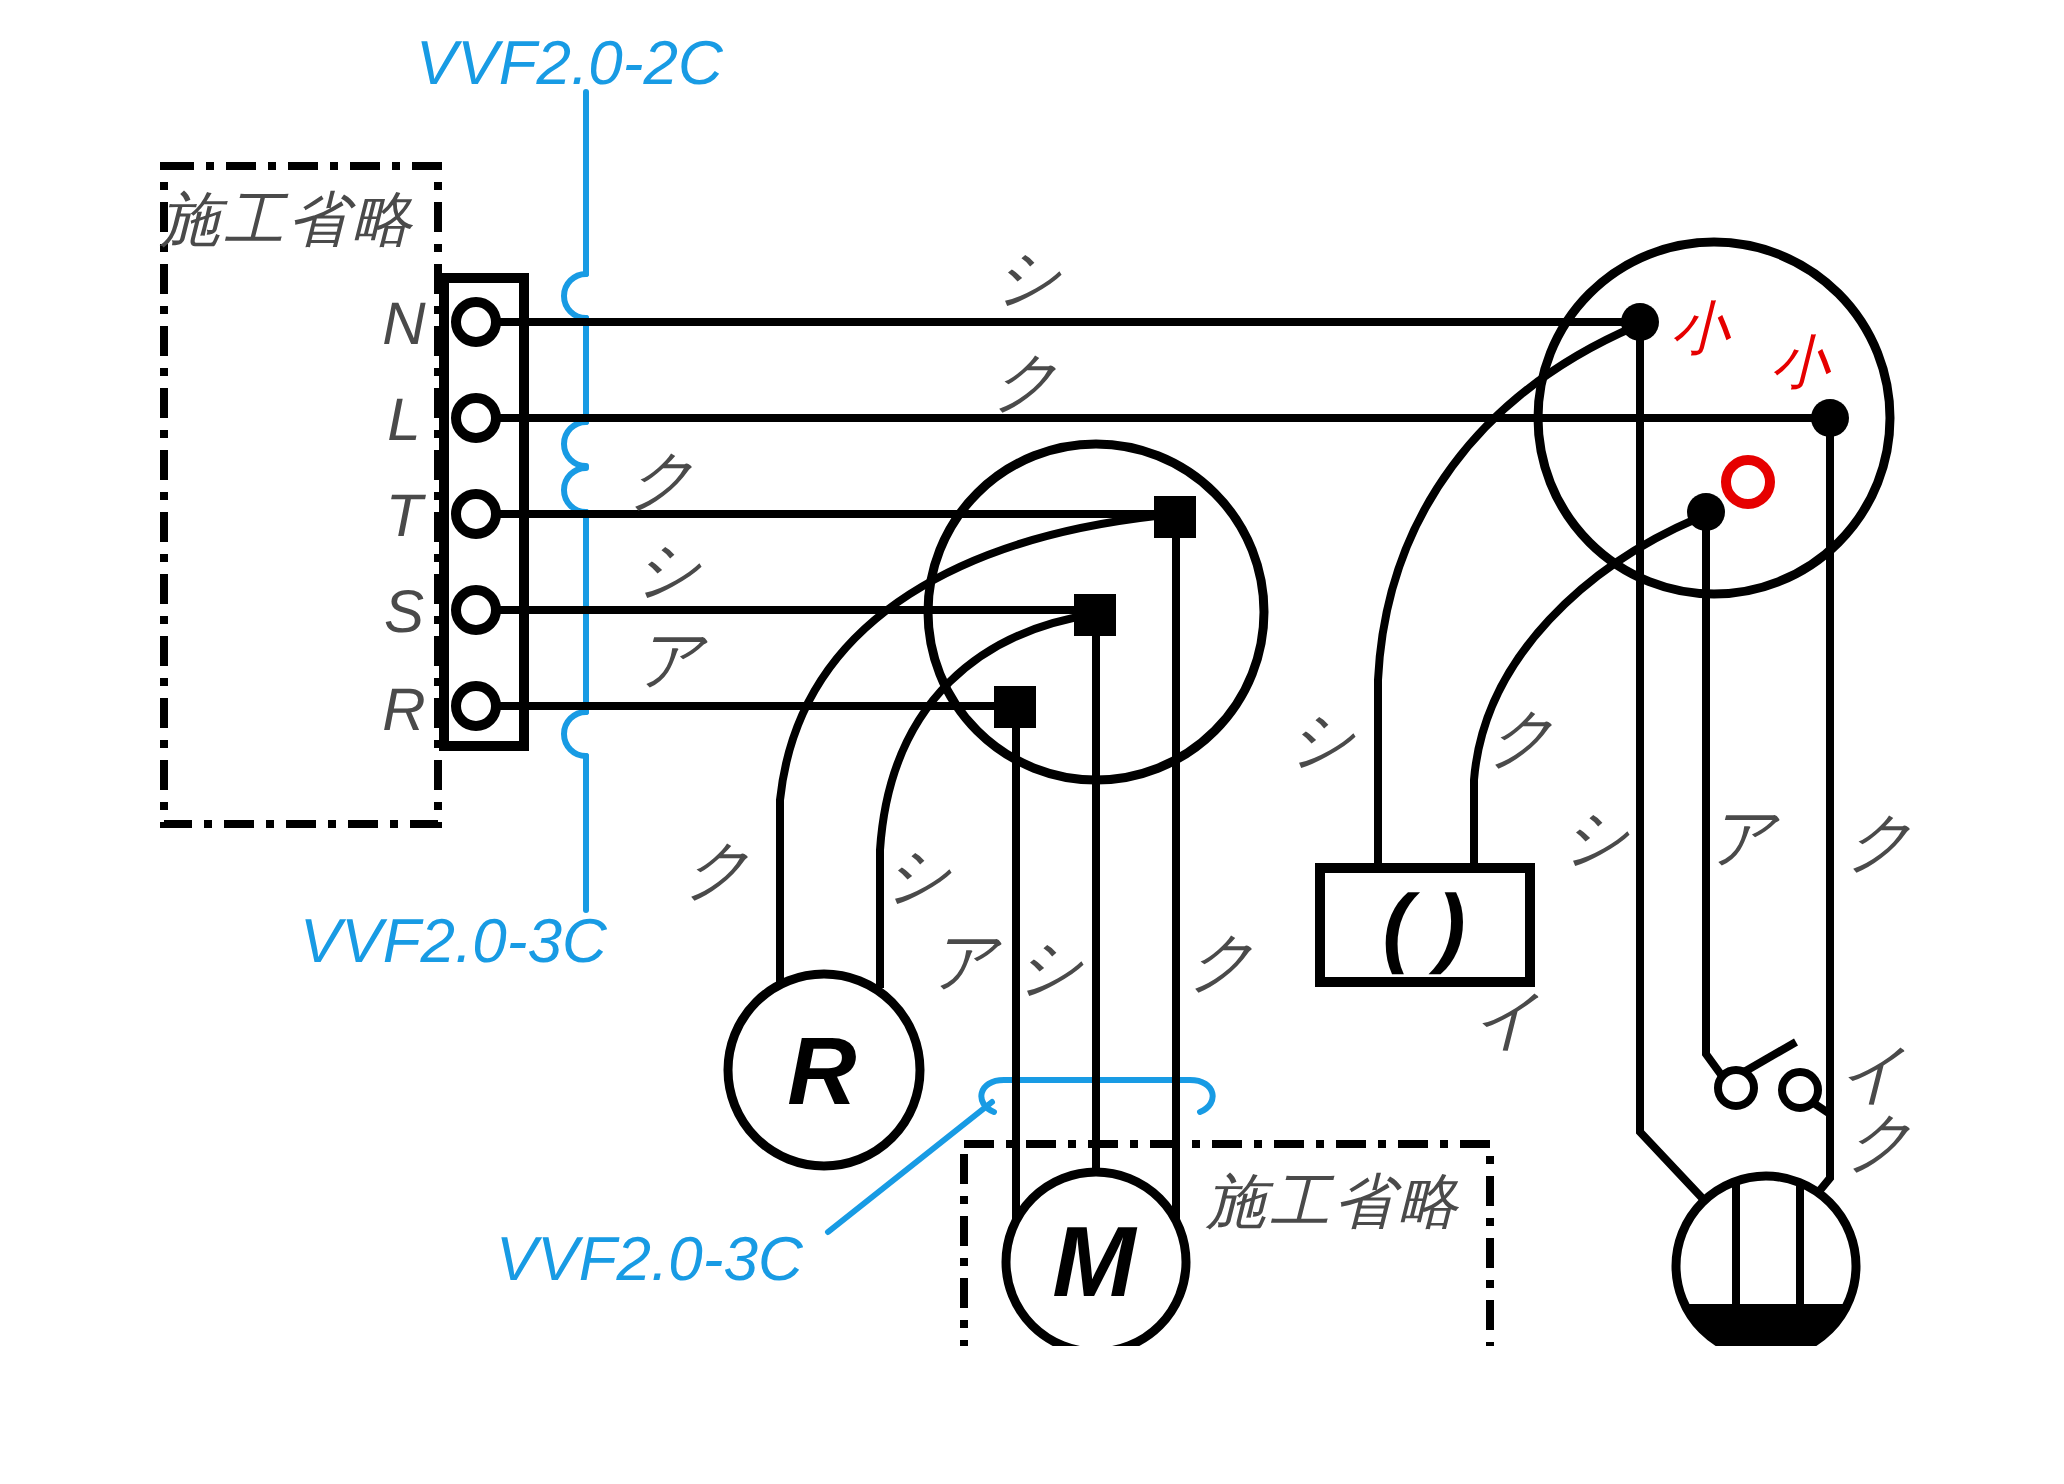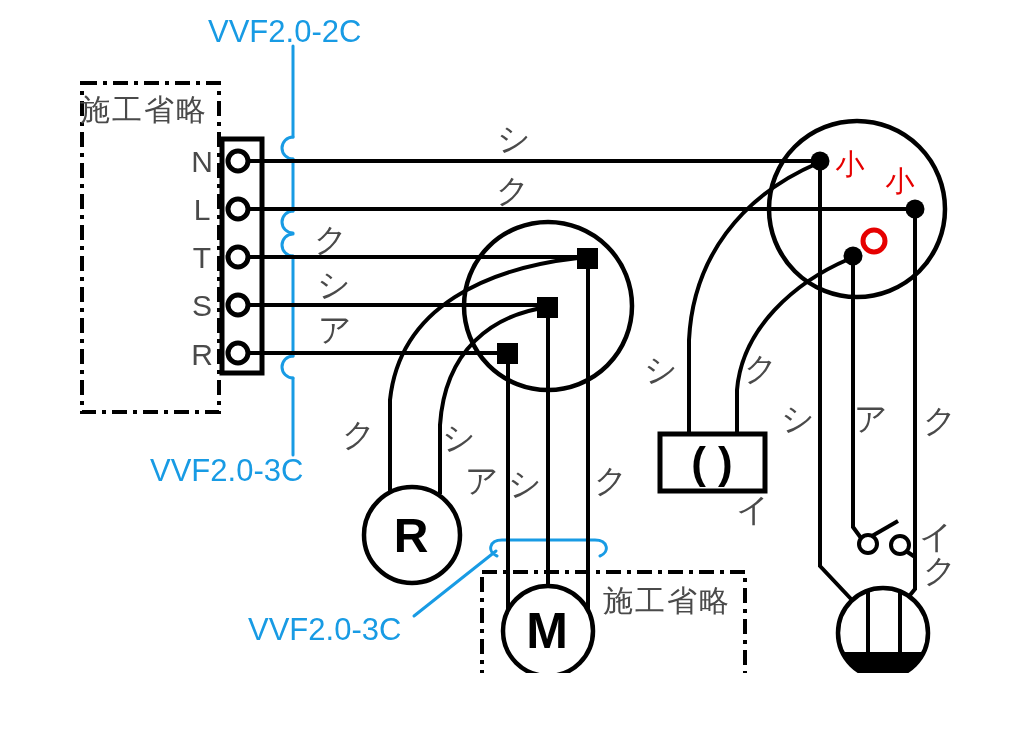--- a/index.html
+++ b/index.html
@@ -1,20 +1,20 @@
 <!DOCTYPE html>
 <html style="--line: #000000; --label-gray: #4a4a4a; --cable-blue: #189be4; --sleeve-red: #e60000; --background: #ffffff;"><head>
 <meta charset="utf-8">
 <style>
   :root{
     --line:#000000; --label-gray:#4a4a4a; --cable-blue:#189be4;
     --sleeve-red:#e60000; --background:#ffffff;
   }
   html,body{margin:0;padding:0;background:var(--background);}
-  .stage{width:1032px;height:673px;position:relative;background:var(--background);}
+  .stage{width:1032px;height:673px;position:relative;background:var(--background);font-style:italic;}
   svg{display:block;font-family:"Liberation Sans","DejaVu Sans",sans-serif;}
   .wire{fill:none;stroke:var(--line);stroke-width:4;}
   .wire-thick{fill:none;stroke:var(--line);stroke-width:5;}
   .node{fill:var(--background);stroke:var(--line);stroke-width:4.5;}
   .joint{fill:none;stroke:var(--line);stroke-width:4.5;}
   .dash-box{fill:none;stroke:var(--line);stroke-width:4;stroke-dasharray:15 6 4 6;}
   .blk{fill:var(--line);stroke:none;}
   .dot{fill:var(--line);stroke:none;}
   .cable{fill:none;stroke:var(--cable-blue);stroke-width:3;stroke-linecap:round;}
   .stamp{fill:none;stroke:var(--sleeve-red);stroke-width:5;}

